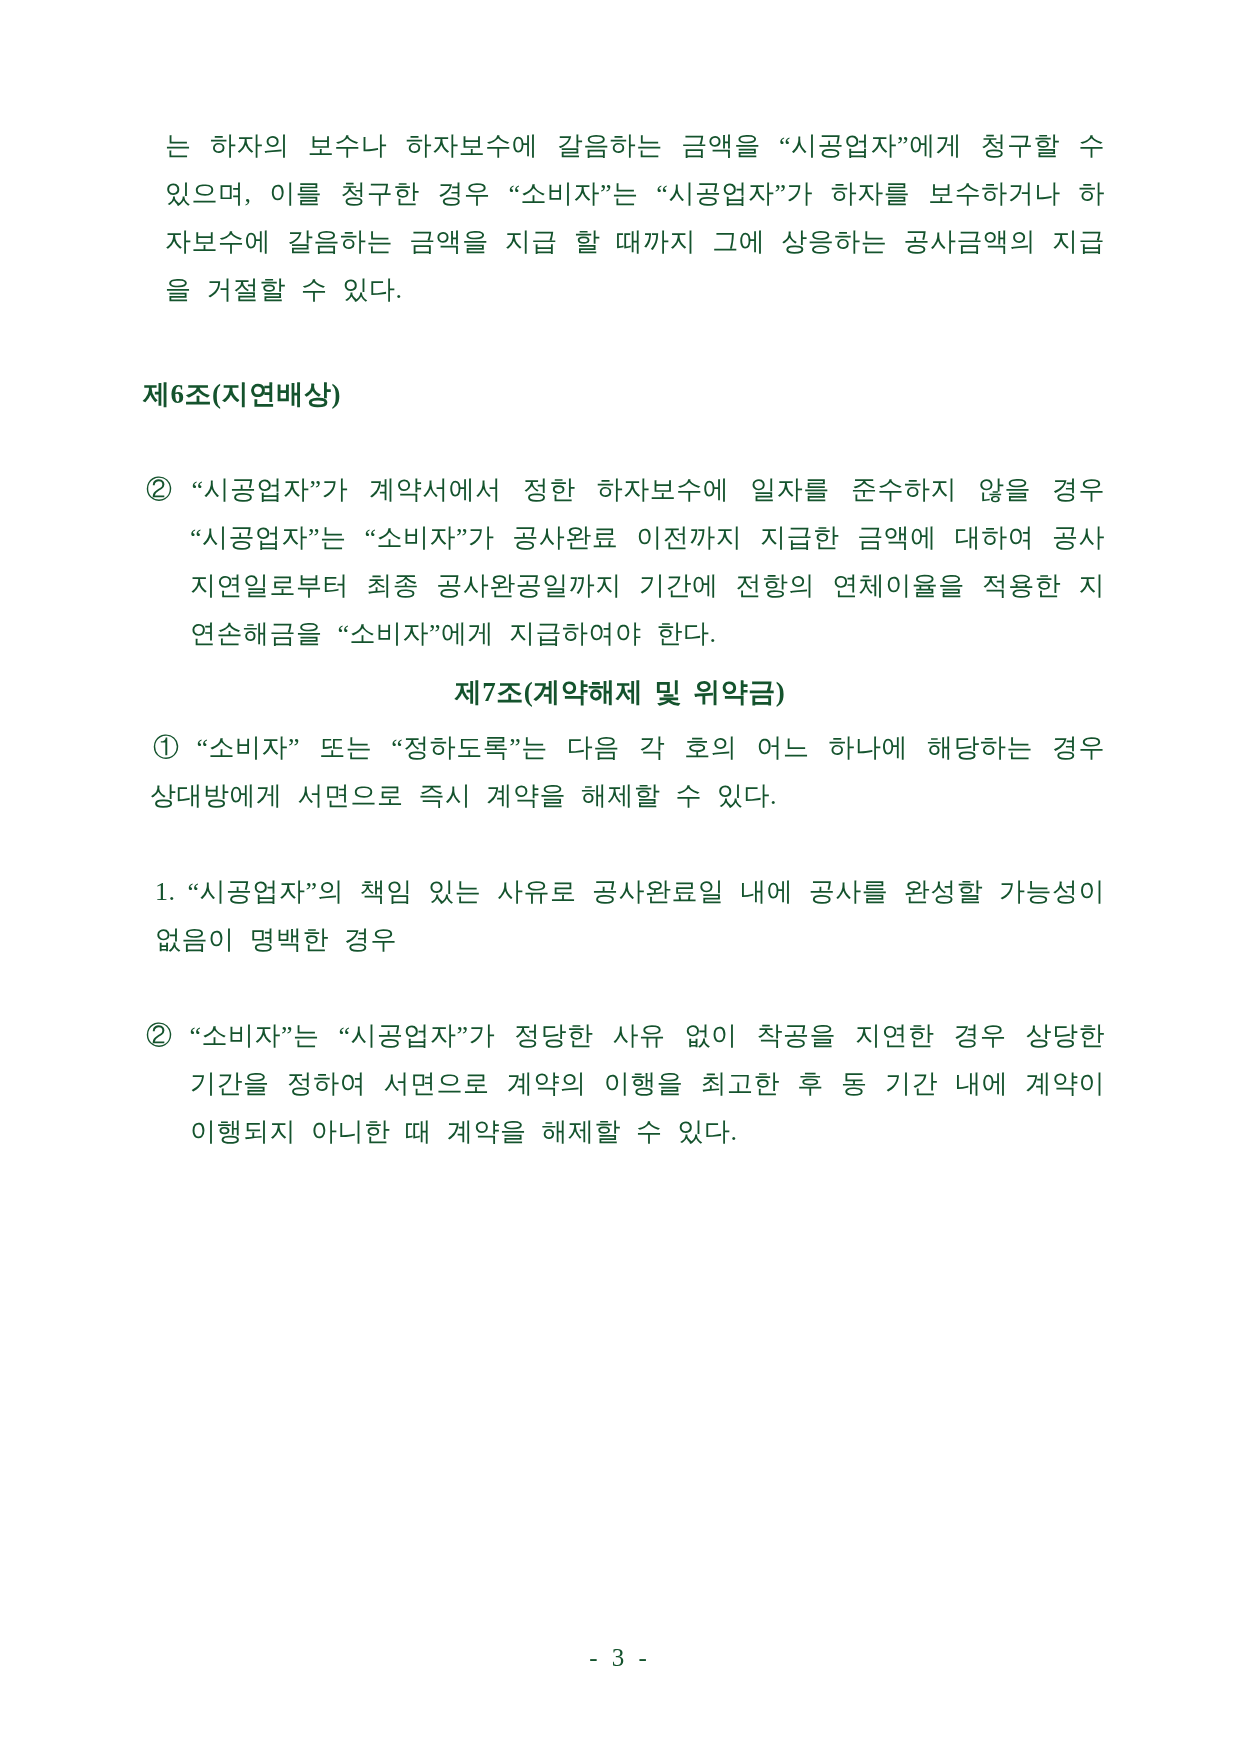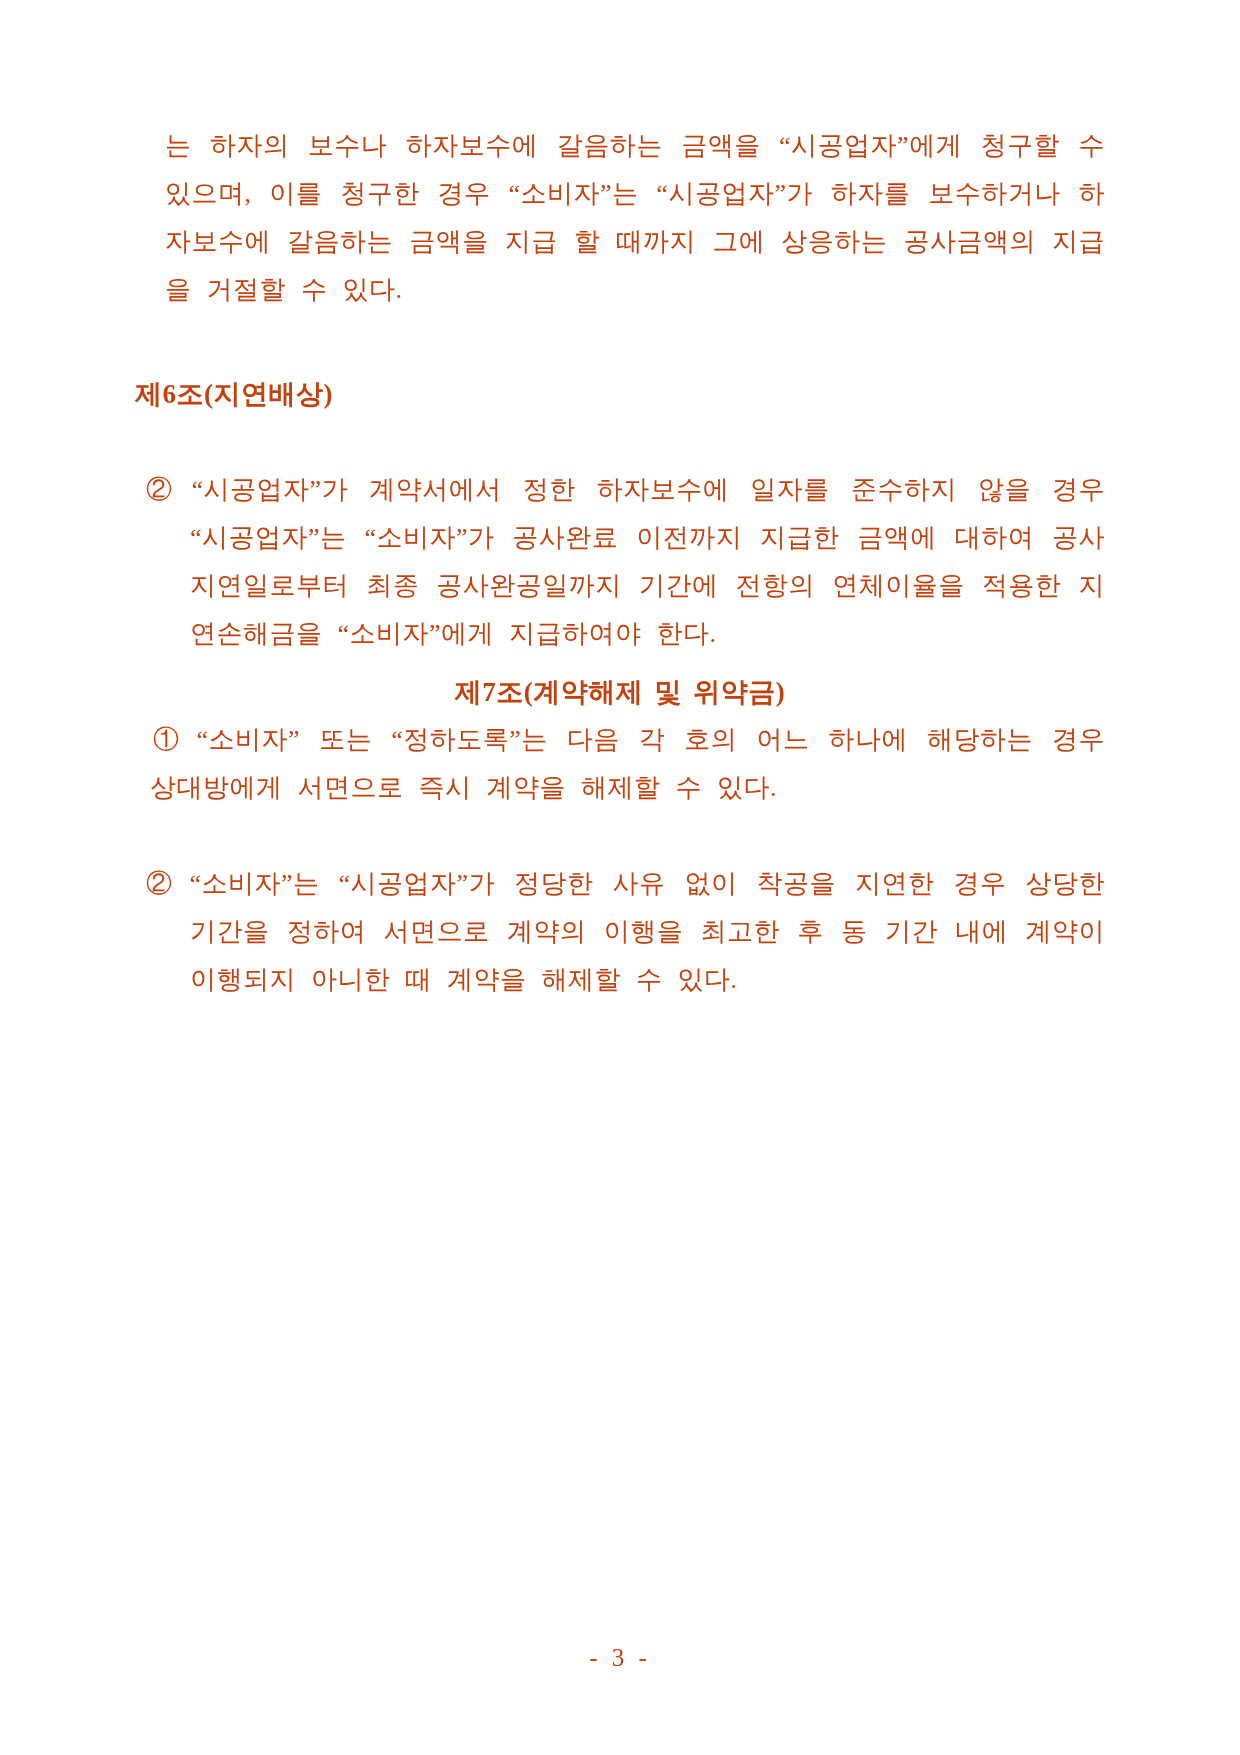--- a/index.html
+++ b/index.html
@@ -2,39 +2,39 @@
 <html lang="ko"><head>
 <meta charset="utf-8">
 <style>
   html, body { margin: 0; padding: 0; background: #e8e8e8; }
   .page {
     position: relative;
     width: 1240px;
     height: 1755px;
     margin: 0 auto;
     background: #ffffff;
-    color: #c2410c;
+    color: #14532d;
     font-family: "Liberation Serif", "DejaVu Serif", serif;
     font-size: 26px;
     line-height: 48px;
     letter-spacing: 0.5px;
     word-spacing: 8px;
     box-sizing: border-box;
     padding: 122px 135px 0 135px;
     overflow: hidden;
   }
   .para, .item, .subitem {
     text-align: justify;
     margin: 0;
   }
   .cont-para { margin-left: 30px; }
   .article-heading {
     font-weight: bold;
     font-size: 27px;
-    margin: 0;
+    margin: 8px;
     text-align: left;
     letter-spacing: 0.5px;
     word-spacing: 4px;
   }
   .h6 { margin-top: 56px; }
   .h7 { margin-top: 10px; text-align: center; }
   
   .item-hang { padding-left: 55px; text-indent: -44px; }
   
   .item-flat { padding-left: 15px; text-indent: 3px; }
@@ -64,20 +64,21 @@
 
   <h2 class="article-heading h6">제6조(지연배상)</h2>
 
 
   <p class="item item-hang mt-blank"><span class="marker">②</span><span>“시공업자”가 계약서에서 정한 하자보수에 일자를 준수하지 않을 경우 “시공업자”는 “소비자”가 공사완료 이전까지 지급한 금액에 대하여 공사지연일로부터 최종 공사완공일까지 기간에 전항의 연체이율을 적용한 지연손해금을 “소비자”에게 지급하여야 한다.</span></p>
 
   <h2 class="article-heading h7">제7조(계약해제 및 위약금)</h2>
 
   <p class="item item-flat"><span class="marker">①</span><span>“소비자” 또는 “정하도록”는 다음 각 호의 어느 하나에 해당하는 경우 상대방에게 서면으로 즉시 계약을 해제할 수 있다.</span></p>
 
+  <p class="subitem mt-blank"><span class="submarker">1.</span><span>“시공업자”의 책임 있는 사유로 공사완료일 내에 공사를 완성할 가능성이 없음이 명백한 경우</span></p>
 
 
   <p class="item item-hang mt-blank"><span class="marker">②</span><span>“소비자”는 “시공업자”가 정당한 사유 없이 착공을 지연한 경우 상당한 기간을 정하여 서면으로 계약의 이행을 최고한 후 동 기간 내에 계약이 이행되지 아니한 때 계약을 해제할 수 있다.</span></p>
 
 
   <div class="page-number">- 3 -</div>
 
 </div>
 
 </body></html>

